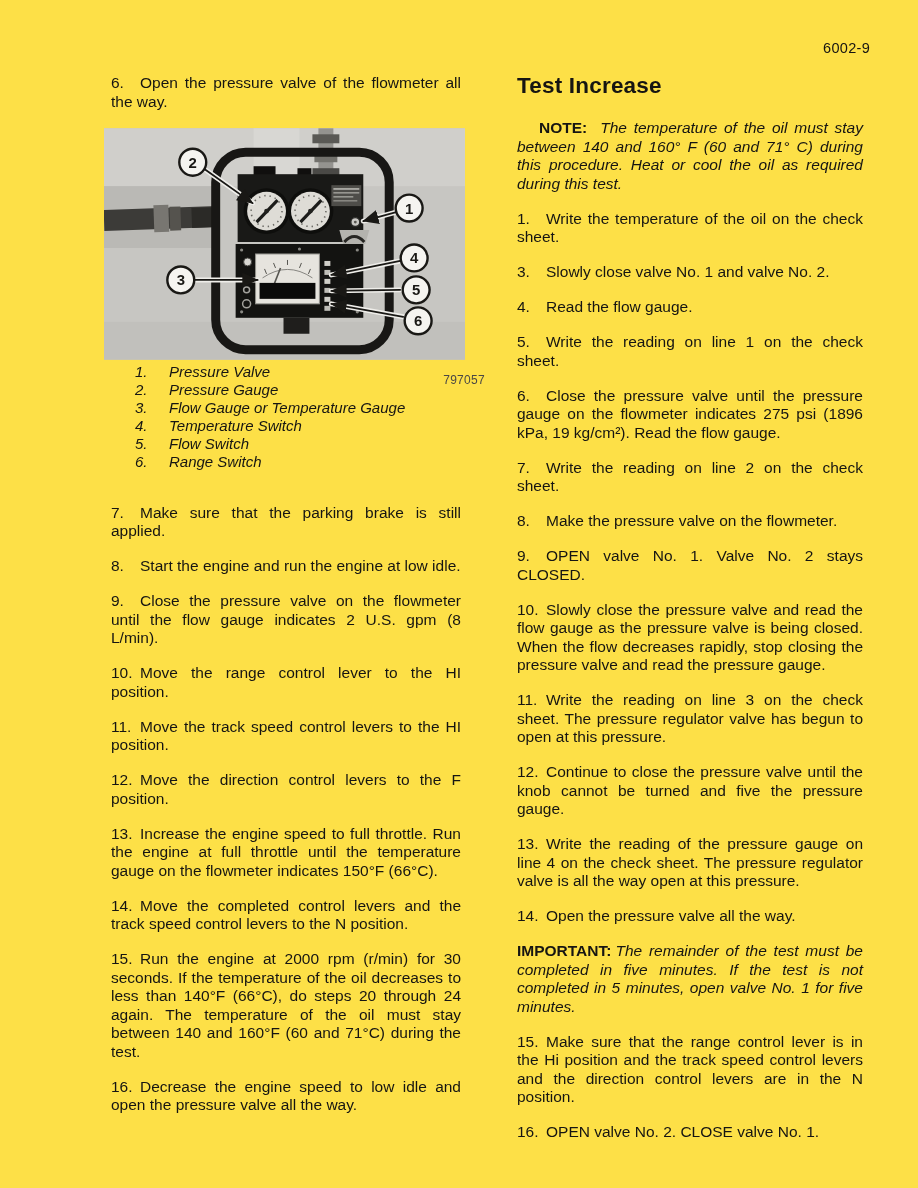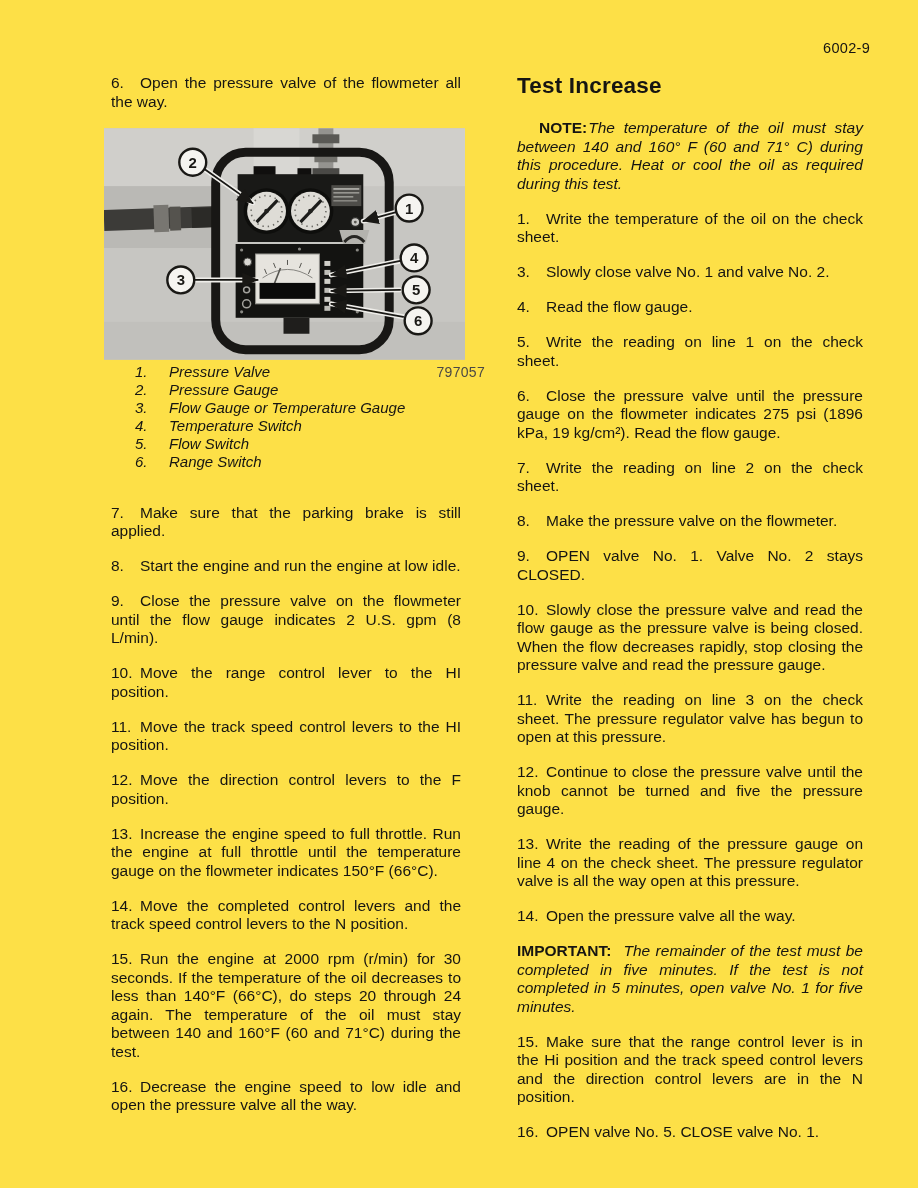--- a/index.html
+++ b/index.html
@@ -22,37 +22,37 @@
   p.step .n{display:inline-block;min-width:29px;}
   h1.proc-title{
     margin:0 0 21px 0;
     font-size:22.5px;line-height:24px;font-weight:bold;
     letter-spacing:.2px;
   }
   p.note{
     margin:0 0 16.5px 0;text-align:justify;text-indent:22px;
     font-style:italic;
   }
-  p.note .lbl{font-style:normal;font-weight:bold;margin-right:1px;}
+  p.note .lbl{font-style:normal;font-weight:bold;margin-right:13px;}
   p.important{
     margin:0 0 16.5px 0;text-align:justify;font-style:italic;
   }
-  p.important .lbl{font-style:normal;font-weight:bold;margin-right:12px;}
+  p.important .lbl{font-style:normal;font-weight:bold;margin-right:4px;}
   .figure{margin:6px 0 3px -7px;width:361px;height:232px;}
   .figure svg{display:block;}
   .legend{
     position:relative;
     margin:2px 0 33px 24px;
     font-style:italic;font-size:15px;line-height:18px;
   }
   .legend-row{display:flex;}
   .legend-row .ln{width:34px;flex:0 0 34px;}
   .fig-id{
-    position:absolute;top:0;right:-24px;
-    font-style:normal;font-size:14px;color:#4a4845;letter-spacing:.3px;
+    position:absolute;top:8px;right:-24px;
+    font-style:normal;font-size:12px;color:#4a4845;letter-spacing:.3px;
   }
 </style>
 </head>
 <body>
 
 <div class="page">
 
   <div class="page-number">6002-9</div>
 
   <div class="col col-left">
@@ -264,17 +264,17 @@
     <p class="step"><span class="n">9.</span><span>OPEN valve No. 1. Valve No. 2 stays CLOSED.</span></p>
     <p class="step"><span class="n">10.</span><span>Slowly close the pressure valve and read the flow gauge as the pressure valve is being closed. When the flow decreases rapidly, stop closing the pressure valve and read the pressure gauge.</span></p>
     <p class="step"><span class="n">11.</span><span>Write the reading on line 3 on the check sheet. The pressure regulator valve has begun to open at this pressure.</span></p>
     <p class="step"><span class="n">12.</span><span>Continue to close the pressure valve until the knob cannot be turned and five the pressure gauge.</span></p>
     <p class="step"><span class="n">13.</span><span>Write the reading of the pressure gauge on line 4 on the check sheet. The pressure regulator valve is all the way open at this pressure.</span></p>
     <p class="step"><span class="n">14.</span><span>Open the pressure valve all the way.</span></p>
 
     <p class="important"><span class="lbl">IMPORTANT:</span><span>The remainder of the test must be completed in five minutes. If the test is not completed in 5 minutes, open valve No. 1 for five minutes.</span></p>
 
     <p class="step"><span class="n">15.</span><span>Make sure that the range control lever is in the Hi position and the track speed control levers and the direction control levers are in the N position.</span></p>
-    <p class="step"><span class="n">16.</span><span>OPEN valve No. 5. CLOSE valve No. 1.</span></p>
+    <p class="step"><span class="n">16.</span><span>OPEN valve No. 2. CLOSE valve No. 1.</span></p>
 
   </div>
 
 </div>
 
 </body></html>

